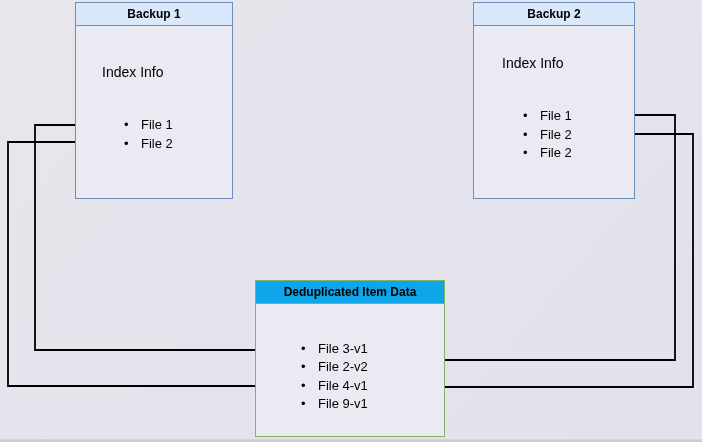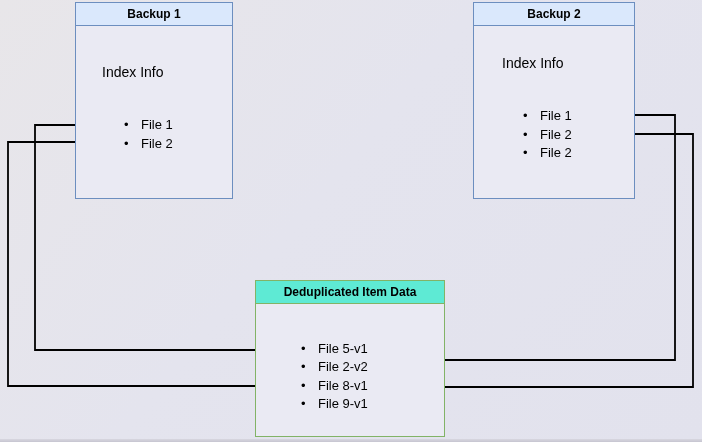--- a/index.html
+++ b/index.html
@@ -18,21 +18,21 @@
     position:absolute;box-sizing:border-box;
     background:#eaeaf3;
   }
   .box.blue{border:1.5px solid #6c8ebf;}
   .box.green{border:1.5px solid #82b366;}
   .box-header{
     box-sizing:border-box;height:23px;line-height:22px;
     text-align:center;font-size:12px;font-weight:bold;color:#000;
   }
   .blue .box-header{background:#dae8fc;border-bottom:1.5px solid #6c8ebf;}
-  .green .box-header{background:#5eead4;border-bottom:1.5px solid #82b366;}
+  .green .box-header{background:#0ea5e9;border-bottom:1.5px solid #82b366;}
   .subtitle{
     position:absolute;font-size:14px;color:#000;line-height:18px;white-space:nowrap;
   }
   .file-list{position:absolute;}
   .file-row{display:flex;align-items:baseline;font-size:13px;line-height:18.5px;color:#000;white-space:nowrap;}
   .dedup .file-row{line-height:18.4px;}
   .bullet{display:inline-block;width:17px;font-size:13px;}
   .bottom-edge{
     position:absolute;left:0;bottom:0;width:702px;height:3px;
     background:linear-gradient(#d8d7e0,#c6c5d0);
@@ -96,29 +96,29 @@
         <span>File 2</span>
       </div>
     </div>
   </div>
 
   <div class="box green dedup" id="dedup">
     <div class="box-header">Deduplicated Item Data</div>
     <div class="file-list">
       <div class="file-row">
         <span class="bullet">•</span>
-        <span>File 5-v1</span>
+        <span>File 3-v1</span>
       </div>
       <div class="file-row">
         <span class="bullet">•</span>
         <span>File 2-v2</span>
       </div>
       <div class="file-row">
         <span class="bullet">•</span>
-        <span>File 8-v1</span>
+        <span>File 4-v1</span>
       </div>
       <div class="file-row">
         <span class="bullet">•</span>
         <span>File 9-v1</span>
       </div>
     </div>
   </div>
 
   <div class="bottom-edge"></div>
 </div>

